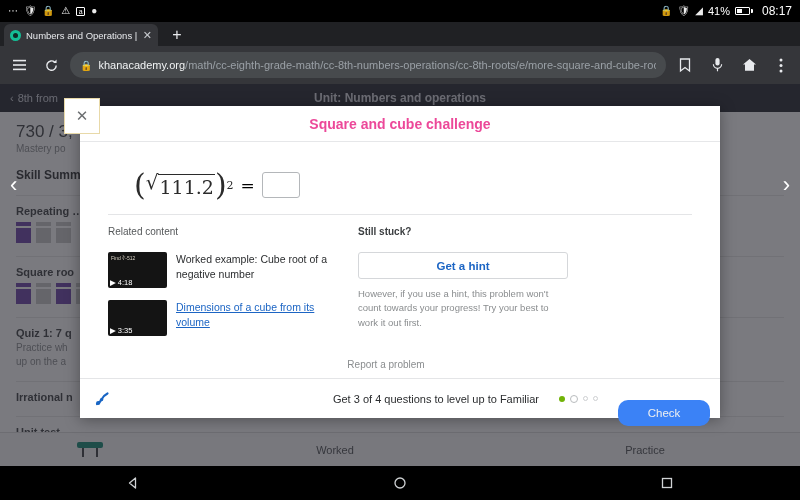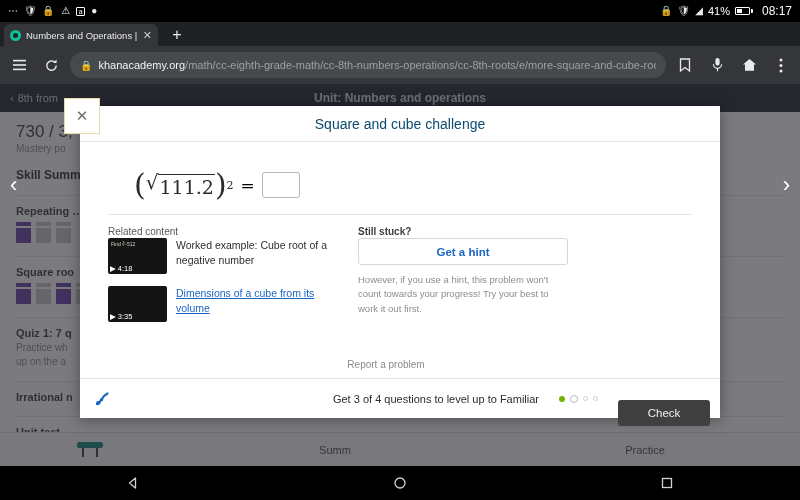--- a/index.html
+++ b/index.html
@@ -100,41 +100,41 @@
             background: rgba(40,40,48,.62); }
 
   
   .modal {
     position: absolute; left: 80px; top: 106px; width: 640px; height: 312px;
     background: #fff; box-shadow: 0 2px 14px rgba(0,0,0,.35);
     display: flex; flex-direction: column;
   }
   .m-head { position: relative; height: 36px; border-bottom: 1px solid #e6e7e9;
             display: flex; align-items: center; justify-content: center; }
-  .m-title { color: #0c4a6e; font-weight: normal; font-size: 14px; }
+  .m-title { color: #ec4899; font-weight: bold; font-size: 14px; }
   .m-close { position: absolute; left: -16px; top: -8px; width: 36px; height: 36px;
              background: #fff; border: 1px solid #e8d9a8; display: flex;
              align-items: center; justify-content: center; color: #6b6e70; font-size: 15px; }
   .m-body { flex: 1; padding: 16px 28px 0 28px; overflow: hidden; }
 
   .expr { display: flex; align-items: center; gap: 7px; margin: 14px 0 0 26px; }
   .mexp { font-family: "DejaVu Serif", serif; font-size: 19px; color: #2b2b2b;
           display: flex; align-items: center; }
   .paren { font-size: 30px; font-weight: 300; line-height: .8; }
   .radical { display: inline-flex; align-items: flex-start; }
   .radical > span.sign { font-size: 20px; line-height: 1; }
   .radical > span.rad { border-top: 1px solid #2b2b2b; padding: 1px 1px 0 1px; margin-top: 2px; }
   .sup { font-size: 11px; vertical-align: super; font-family: "DejaVu Serif", serif; }
   .eq { font-family: "DejaVu Serif", serif; font-size: 17px; }
   .ansbox { width: 38px; height: 26px; border: 1px solid #b4b7ba; border-radius: 3px; background: #fff; }
 
   .hr { height: 1px; background: #e4e5e7; margin: 16px 0 0 0; }
   .cols { display: flex; gap: 30px; margin-top: 11px; }
   .col-l { width: 220px; } .col-r { width: 210px; }
-  .sec-t { font-size: 10px; color: #55585a; margin-bottom: 1px; }
+  .sec-t { font-size: 10px; color: #55585a; margin-bottom: 15px; }
   .sec-t.b { font-weight: bold; color: #3b3e40; }
   .rel { display: flex; gap: 9px; margin-bottom: 12px; align-items: flex-start; }
   .thumb { position: relative; width: 59px; height: 36px; background: #141414;
            border-radius: 2px; flex: none; overflow: hidden; }
   .thumb .sketch { position: absolute; inset: 3px 3px 9px 3px; font-size: 5px;
                    color: #d9d2c4; line-height: 1.25; }
   .thumb.t2 .sketch { color: #c0554e; }
   .dur { position: absolute; left: 2px; bottom: 1px; color: #fff; font-size: 7.5px;
          display: flex; align-items: center; gap: 2px; }
   .rel-title { font-size: 10.5px; color: #2b2d2f; line-height: 1.45; }
@@ -150,22 +150,22 @@
             padding: 0 10px; gap: 10px; }
   .ka-logo { width: 26px; height: 26px; display: flex; align-items: center;
              justify-content: center; color: #1865c4; font-size: 17px; }
   .foot-sp { flex: 1; }
   .levelup { font-size: 11px; color: #2b2d2f; }
   .dots { display: flex; align-items: center; gap: 5px; margin: 0 10px; }
   .dot { border-radius: 50%; }
   .dot.filled { width: 6px; height: 6px; background: #71b307; }
   .dot.current { width: 8px; height: 8px; border: 1px solid #b9bcbe; }
   .dot.empty { width: 5px; height: 5px; border: 1px solid #cdcfd1; }
-  .checkbtn { width: 92px; height: 26px; background: #404040; color: #eef0f1;
-              border: none; border-radius: 3px; font-size: 11.5px;
+  .checkbtn { width: 92px; height: 26px; background: #3b82f6; color: #eef0f1;
+              border: none; border-radius: 10px; font-size: 11.5px;
               display: flex; align-items: center; justify-content: center; margin-top: 28px; }
 
   
   .navbar { position: absolute; bottom: 0; left: 0; width: 800px; height: 34px;
             background: #000; display: flex; align-items: center; justify-content: space-around; }
   .nb { color: #cfd2d4; display: flex; align-items: center; justify-content: center; }
 </style>
 </head>
 <body>
 
@@ -322,21 +322,21 @@
       </div>
     </div>
 
     <div class="ka-bottomnav">
       <div class="ka-bn icon">
         <div class="ka-table">
             <u></u>
             <i></i>
           </div>
       </div>
-      <div class="ka-bn">Summ</div>
+      <div class="ka-bn">Worked</div>
       <div class="ka-bn">Practice</div>
     </div>
   </div>
 
   <div class="pg-dim"></div>
   <div class="pg-arrow l">‹</div>
   <div class="pg-arrow r">›</div>
 
   <div class="modal">
     <div class="m-head">

